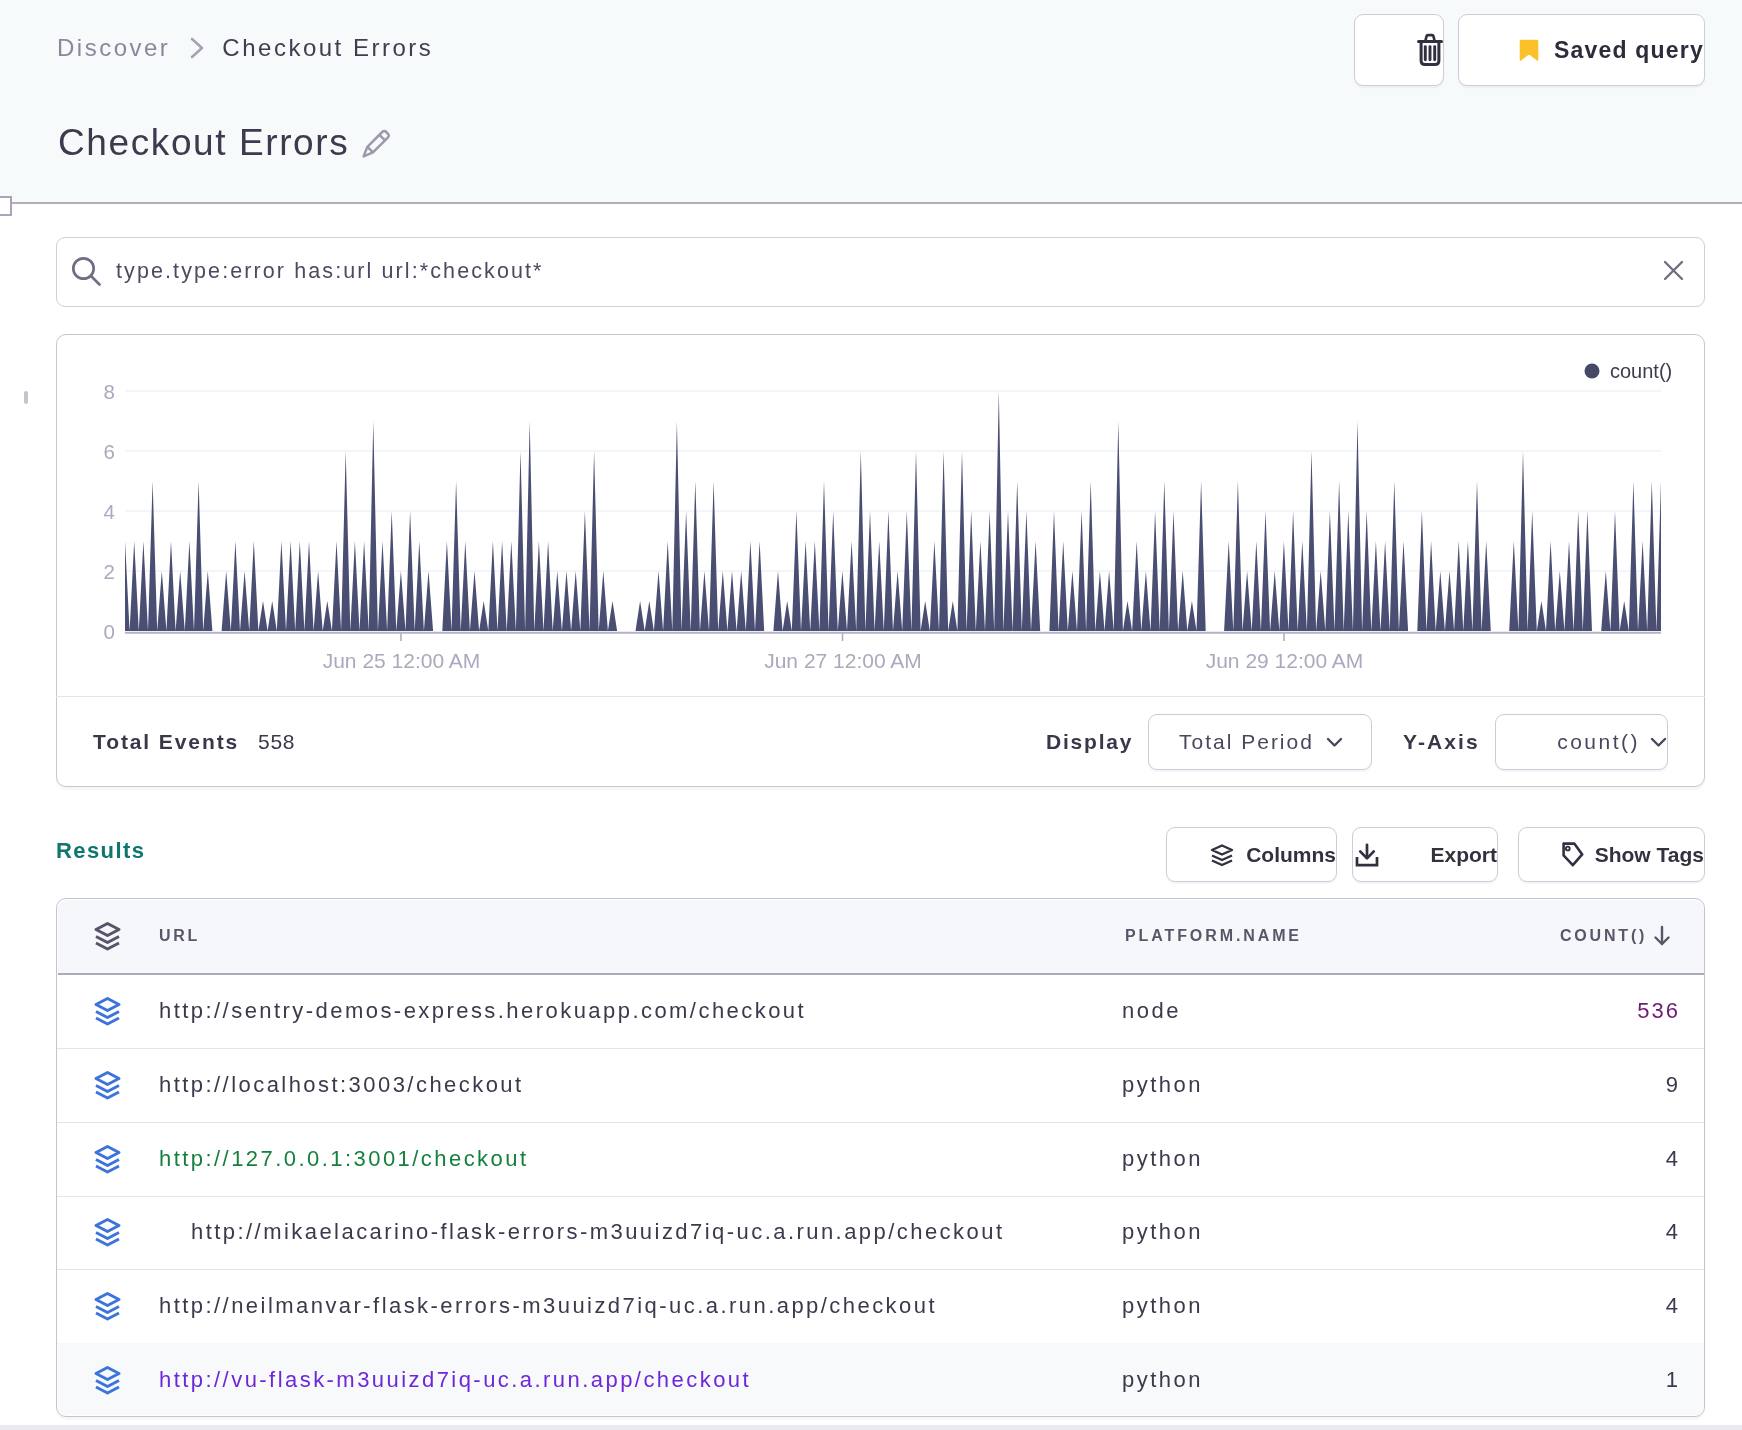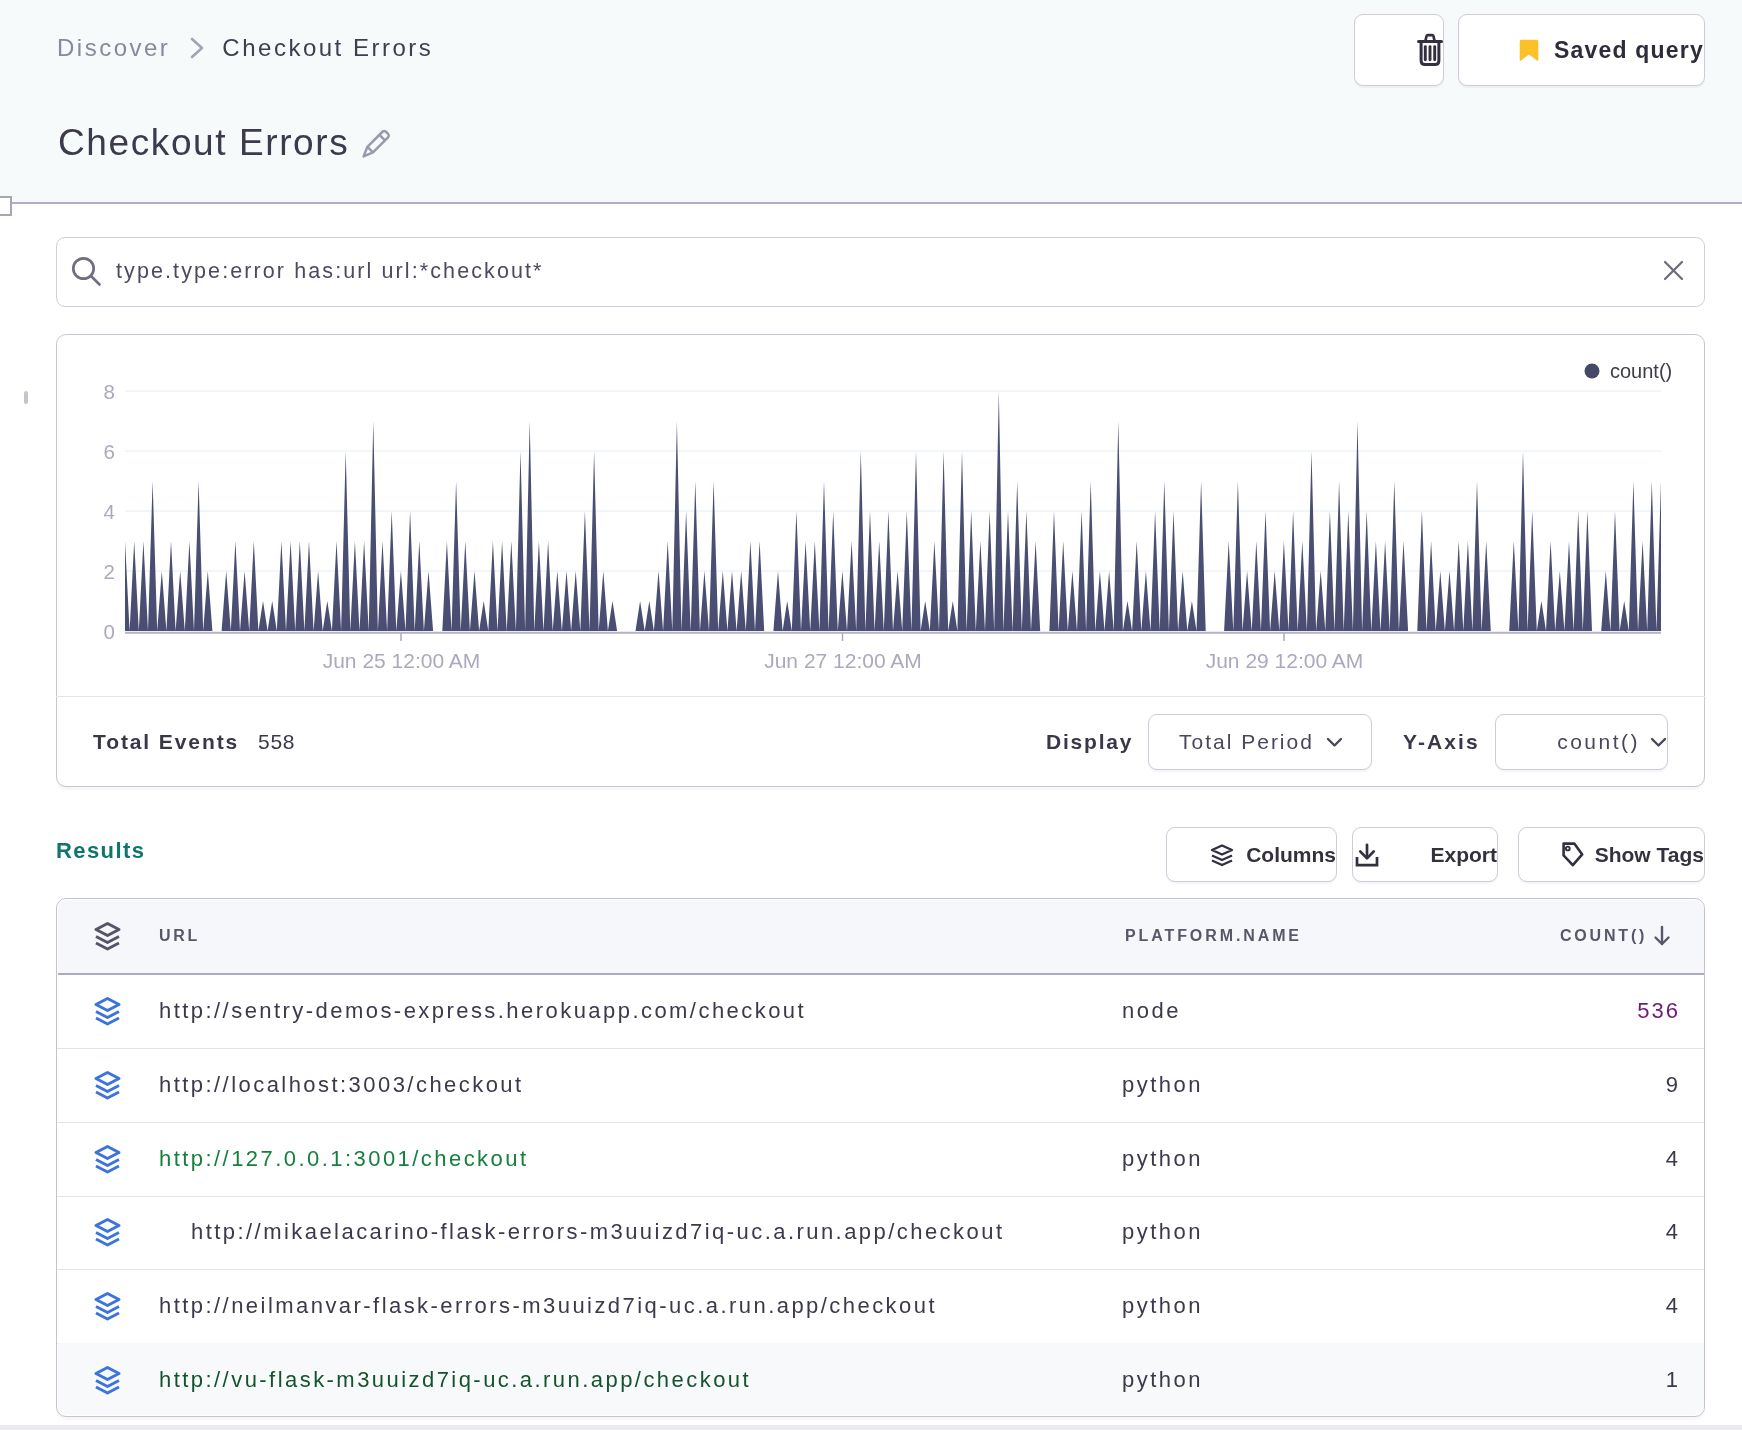--- a/index.html
+++ b/index.html
@@ -223,17 +223,17 @@
 <div class="abs" style="left:1480px;top:1293px;width:200px;text-align:right;font-size:22px;letter-spacing:2px;color:#3B394B;">4</div>
 <div class="abs" style="left:57px;top:1343.1px;width:1647px;height:1px;background:#E5E2EB;"></div>
 <div class="abs" style="left:57.5px;top:1343px;width:1646px;height:72px;background:#F7F9FB;border-radius:0 0 9px 9px;"></div>
 <svg class="abs" style="left:92px;top:1365.065px;" width="31" height="30" viewBox="0 0 31 30">
   <g fill="none" stroke="#3D74DB" stroke-width="3" stroke-linejoin="round">
     <path d="M4 8.5 L15.5 2.5 L27 8.5 L15.5 14.5 Z"></path>
     <path d="M4 15.5 L15.5 21.5 L27 15.5"></path>
     <path d="M4 22 L15.5 28 L27 22"></path>
   </g>
 </svg>
-<div class="abs" style="left:159px;top:1367px;font-size:22px;letter-spacing:2.45px;color:#14532d;">http://vu-flask-m3uuizd7iq-uc.a.run.app/checkout</div>
+<div class="abs" style="left:159px;top:1367px;font-size:22px;letter-spacing:2.45px;color:#6d28d9;">http://vu-flask-m3uuizd7iq-uc.a.run.app/checkout</div>
 <div class="abs" style="left:1122px;top:1367px;font-size:22px;letter-spacing:2.5px;color:#3B394B;">python</div>
 <div class="abs" style="left:1480px;top:1367px;width:200px;text-align:right;font-size:22px;letter-spacing:2px;color:#3B394B;">1</div>
 
 <div class="abs" style="left:0px;top:1425px;width:1742px;height:5px;background:#EAEAEF;"></div>
 
 </body></html>

